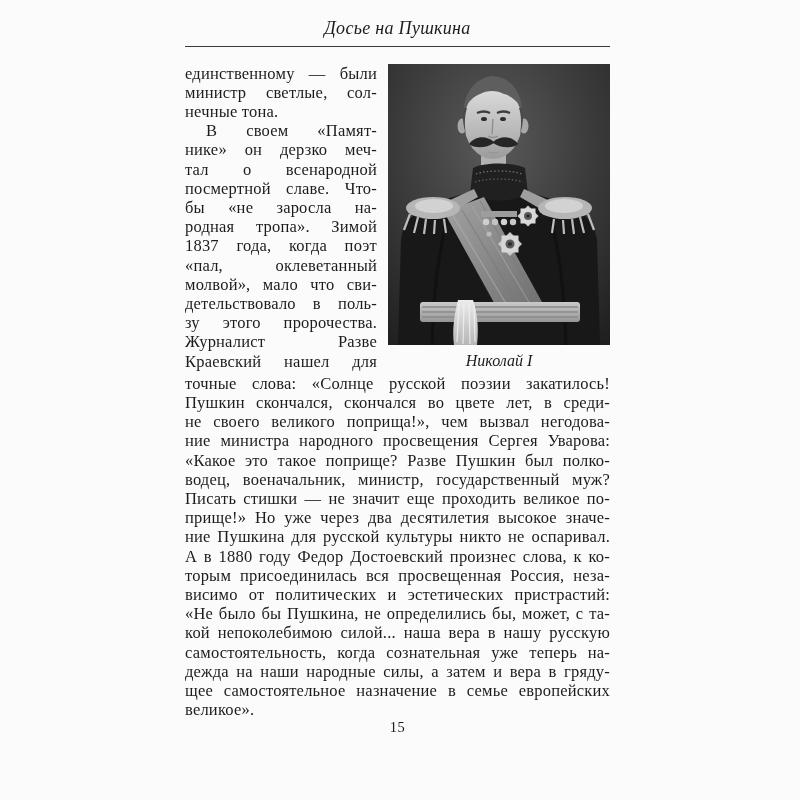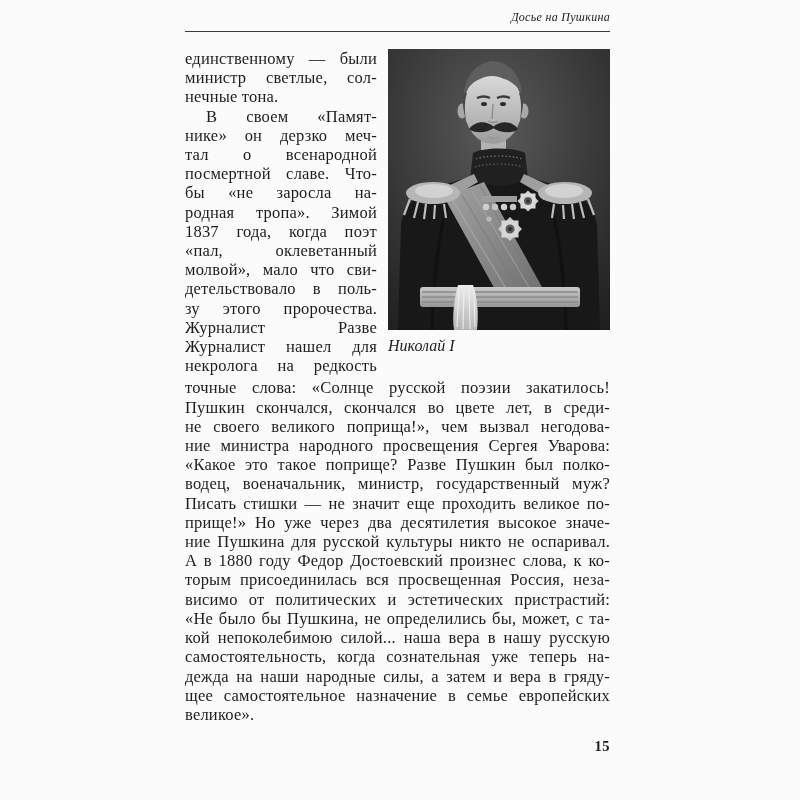--- a/index.html
+++ b/index.html
@@ -7,52 +7,52 @@
     width:800px; height:800px;
     background:#fbfbfb;
     font-family:"Liberation Serif", serif;
     color:#1c1c1c;
     overflow:hidden;
     position:relative;
   }
   .page { position:absolute; left:185px; top:0; width:425px; }
 
   .header-title {
-    text-align:right; font-style:italic;
-    font-size:12px; line-height:1.25;
-    margin-top:10px; letter-spacing:.3px;
+    text-align:center; font-style:italic;
+    font-size:18px; line-height:1.25;
+    margin-top:17px; letter-spacing:.3px;
   }
   .header-rule {
     margin-top:6px; height:0;
     border-top:1.6px solid #3b3b3b;
   }
 
   .top-section { display:flex; margin-top:17px; }
   .left-column { width:192px; }
 
   .tline {
     font-size:16.5px; line-height:19.2px;
     letter-spacing:.2px;
     text-align:justify; text-align-last:justify;
   }
   .tline.noj { text-align-last:left; }
   .tline.indent { padding-left:21px; }
 
   .figure { width:222px; margin-left:11px; }
   .portrait-svg { display:block; width:222px; height:281px; }
   .caption {
-    text-align:left; font-style:italic;
+    text-align:center; font-style:italic;
     font-size:16px; margin-top:6px; line-height:1.2;
   }
 
   .body-text { margin-top:3px; }
 
   .page-number {
-    text-align:right; font-weight:bold;
-    font-size:14.5px; margin-top:14px; letter-spacing:.5px;
+    text-align:center; font-weight:normal;
+    font-size:14.5px; letter-spacing:.5px;
   }
 </style>
 </head>
 <body>
 
 <div class="page">
 
   <div class="header-title">Досье на Пушкина</div>
   <div class="header-rule"></div>
 
@@ -67,22 +67,21 @@
       <div class="tline">тал о всенародной</div>
       <div class="tline">посмертной славе. Что-</div>
       <div class="tline">бы «не заросла на-</div>
       <div class="tline">родная тропа». Зимой</div>
       <div class="tline">1837 года, когда поэт</div>
       <div class="tline">«пал, оклеветанный</div>
       <div class="tline">молвой», мало что сви-</div>
       <div class="tline">детельствовало в поль-</div>
       <div class="tline">зу этого пророчества.</div>
       <div class="tline">Журналист Разве</div>
-      <div class="tline">Журналист нашел для</div>
-      <div class="tline">некролога на редкость</div>
+      <div class="tline">Краевский нашел для</div>
     </div>
 
     <div class="figure">
       <svg class="portrait-svg" viewBox="0 0 222 281" xmlns="http://www.w3.org/2000/svg">
         <defs>
           <radialGradient id="bgGrad" cx="48%" cy="28%" r="90%">
             <stop offset="0%" stop-color="#5a5a5a"></stop>
             <stop offset="50%" stop-color="#3a3a3a"></stop>
             <stop offset="100%" stop-color="#1d1d1d"></stop>
           </radialGradient>

